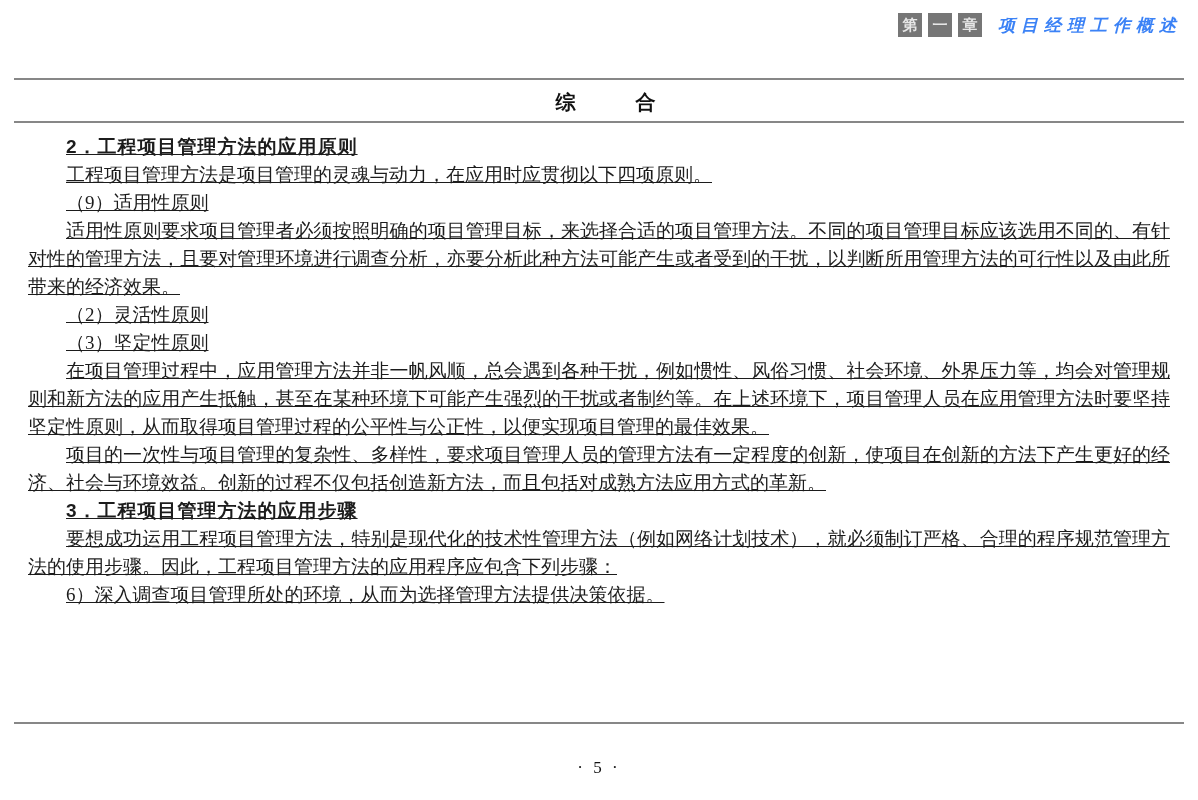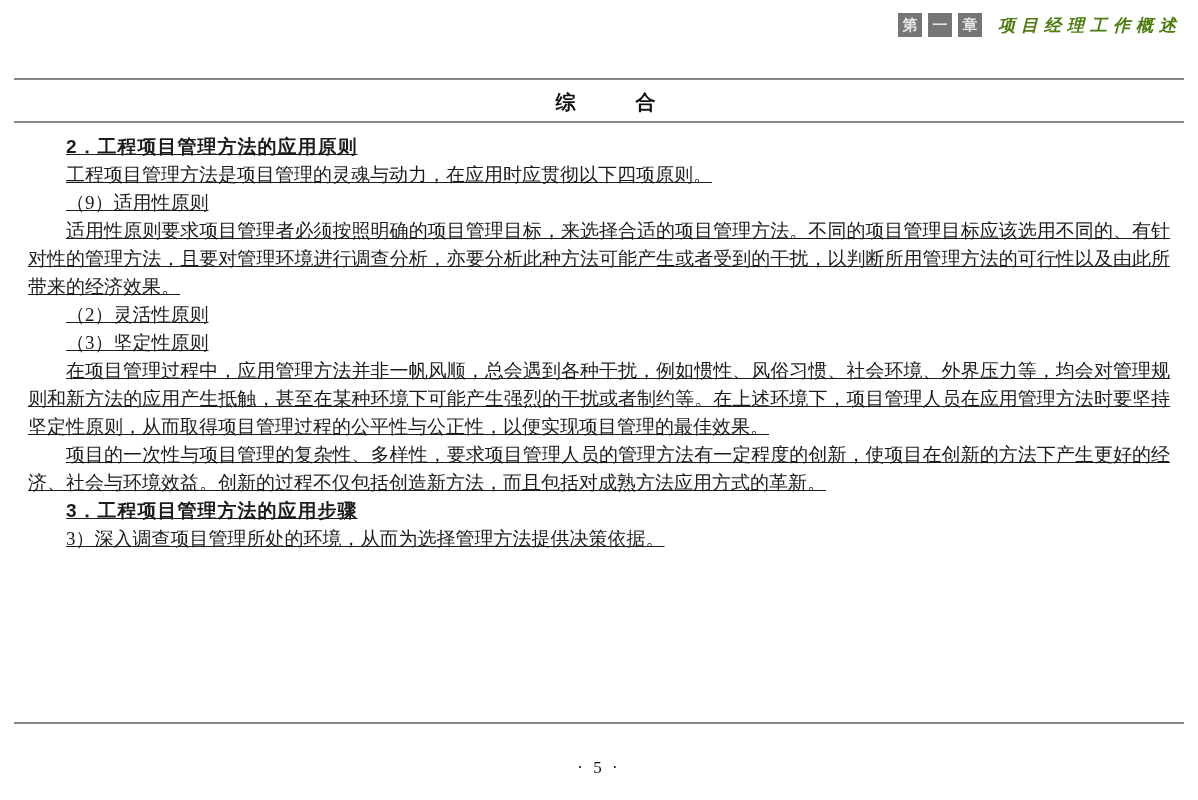--- a/index.html
+++ b/index.html
@@ -22,21 +22,21 @@
   .chapter-box {
     width: 24px; height: 24px;
     background: #767676; color: #e7e7e7;
     font-family: "Liberation Sans", "DejaVu Sans", sans-serif;
     font-weight: bold; font-size: 15px; line-height: 24px;
     text-align: center;
   }
   .chapter-title {
     font-style: italic; font-weight: bold;
     font-size: 17px; letter-spacing: 6px;
-    color: #4d7c0f;
+    color: #3b82f6;
   }
 
   
   .rule {
     position: absolute; left: 14px; right: 14px;
     height: 2px; background: #878787;
   }
   .rule-top { top: 78px; }
   .rule-mid { top: 121px; }
   .rule-bottom { top: 722px; }
@@ -93,18 +93,19 @@
 <div class="body-text">
   <p class="para heading">2．工程项目管理方法的应用原则</p>
   <p class="para">工程项目管理方法是项目管理的灵魂与动力，在应用时应贯彻以下四项原则。</p>
   <p class="para">（9）适用性原则</p>
   <p class="para">适用性原则要求项目管理者必须按照明确的项目管理目标，来选择合适的项目管理方法。不同的项目管理目标应该选用不同的、有针对性的管理方法，且要对管理环境进行调查分析，亦要分析此种方法可能产生或者受到的干扰，以判断所用管理方法的可行性以及由此所带来的经济效果。</p>
   <p class="para">（2）灵活性原则</p>
   <p class="para">（3）坚定性原则</p>
   <p class="para">在项目管理过程中，应用管理方法并非一帆风顺，总会遇到各种干扰，例如惯性、风俗习惯、社会环境、外界压力等，均会对管理规则和新方法的应用产生抵触，甚至在某种环境下可能产生强烈的干扰或者制约等。在上述环境下，项目管理人员在应用管理方法时要坚持坚定性原则，从而取得项目管理过程的公平性与公正性，以便实现项目管理的最佳效果。</p>
   <p class="para">项目的一次性与项目管理的复杂性、多样性，要求项目管理人员的管理方法有一定程度的创新，使项目在创新的方法下产生更好的经济、社会与环境效益。创新的过程不仅包括创造新方法，而且包括对成熟方法应用方式的革新。</p>
   <p class="para heading">3．工程项目管理方法的应用步骤</p>
-  <p class="para">3）深入调查项目管理所处的环境，从而为选择管理方法提供决策依据。</p>
+  <p class="para">要想成功运用工程项目管理方法，特别是现代化的技术性管理方法（例如网络计划技术），就必须制订严格、合理的程序规范管理方法的使用步骤。因此，工程项目管理方法的应用程序应包含下列步骤：</p>
+  <p class="para">6）深入调查项目管理所处的环境，从而为选择管理方法提供决策依据。</p>
 </div>
 
 <div class="rule rule-bottom"></div>
 
 <div class="page-number">· 5 ·</div>
 
 </body></html>

